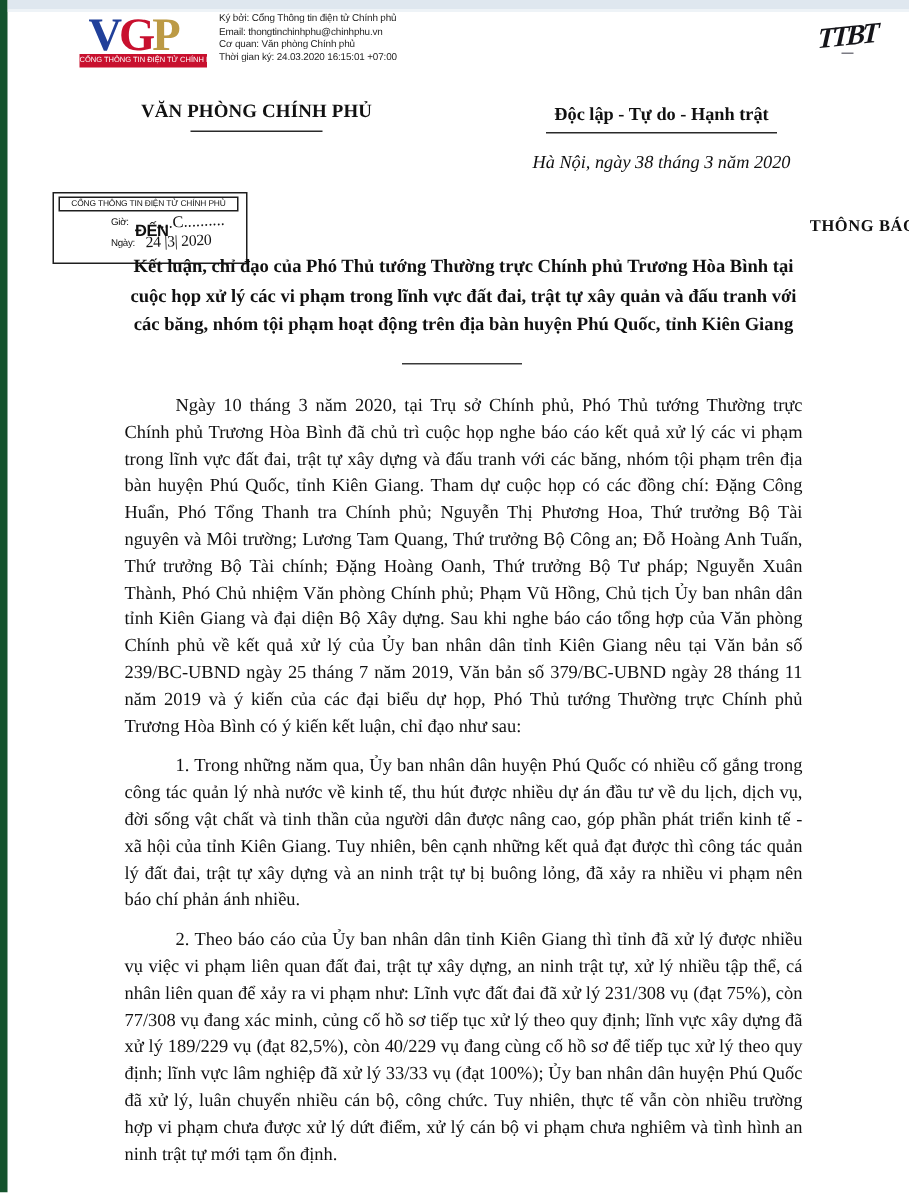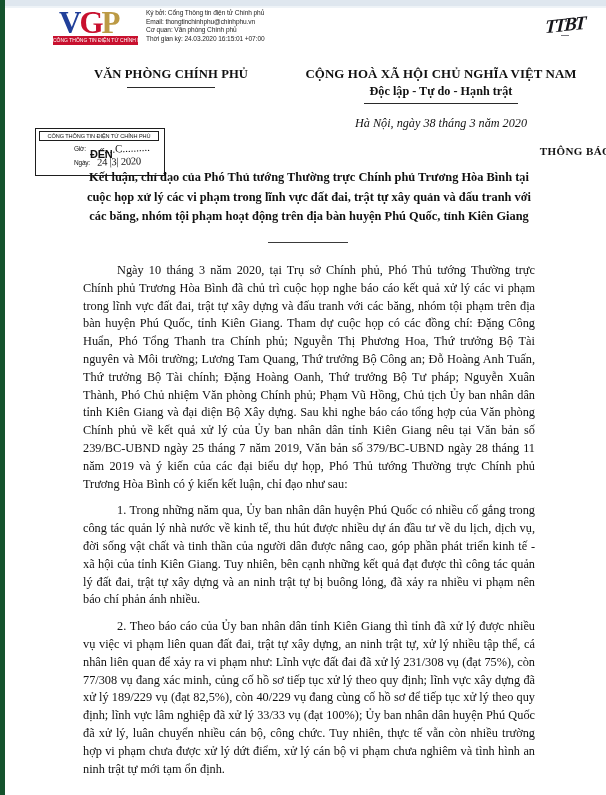--- a/index.html
+++ b/index.html
@@ -308,21 +308,20 @@
 
   <div class="handsign">TTBT</div>
   <div class="handsign-tail"></div>
 
   <div class="hdr-left">
     <div class="org-name">VĂN PHÒNG CHÍNH PHỦ</div>
     <div class="rule-short"></div>
   </div>
 
   <div class="hdr-right">
-    <div class="nation-name">CỘNG HOÀ XÃ HỘI CHỦ NGHĨA VIỆT NAM</div>
     <div class="motto">Độc lập - Tự do - Hạnh trật</div>
     <div class="rule-mid"></div>
     <div class="placedate">Hà Nội, ngày 38 tháng 3 năm 2020</div>
   </div>
 
   <div class="stamp">
     <div class="stamp-title">CỔNG THÔNG TIN ĐIỆN TỬ CHÍNH PHỦ</div>
     <div class="stamp-den">ĐẾN</div>
     <div class="stamp-gio">Giờ:</div>
     <div class="stamp-gio-val">....C..........</div>

